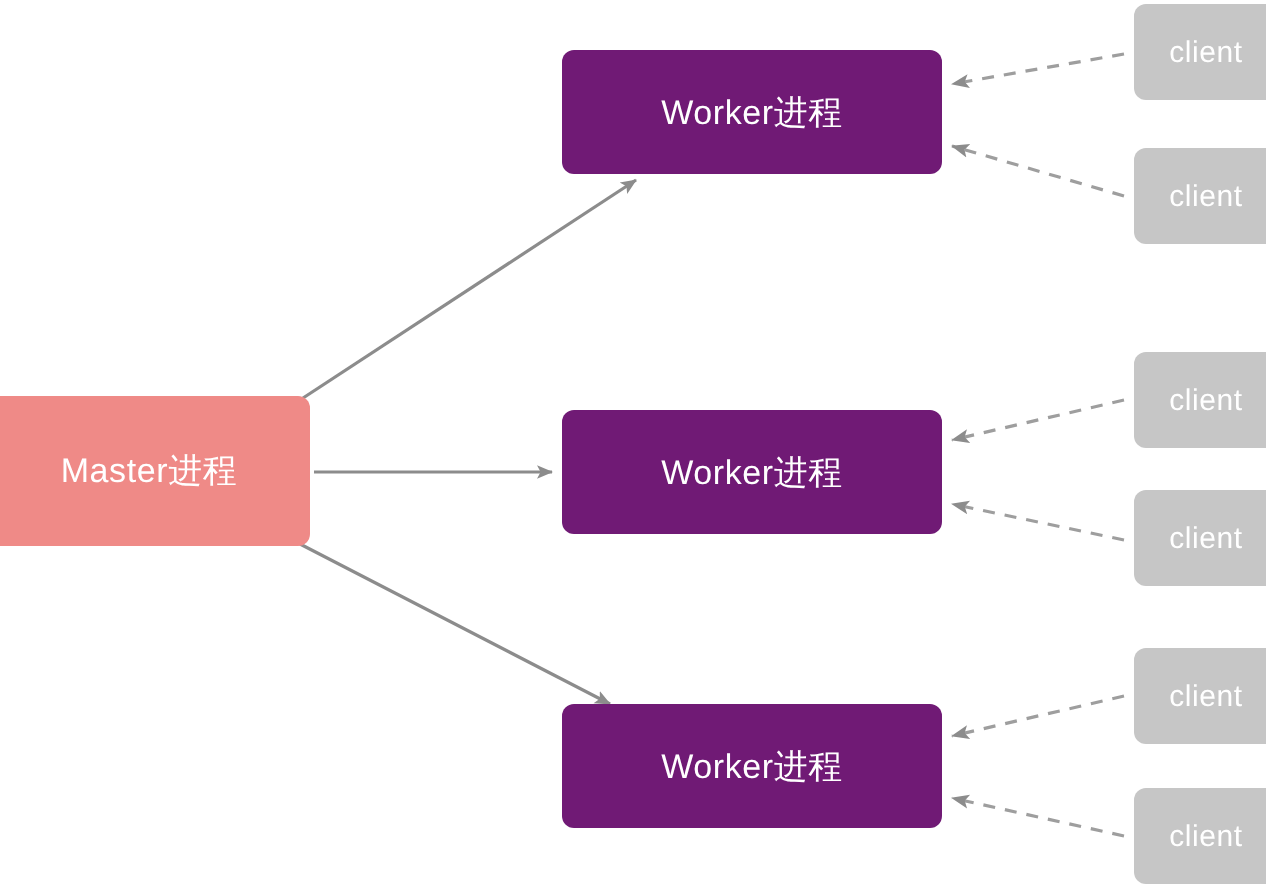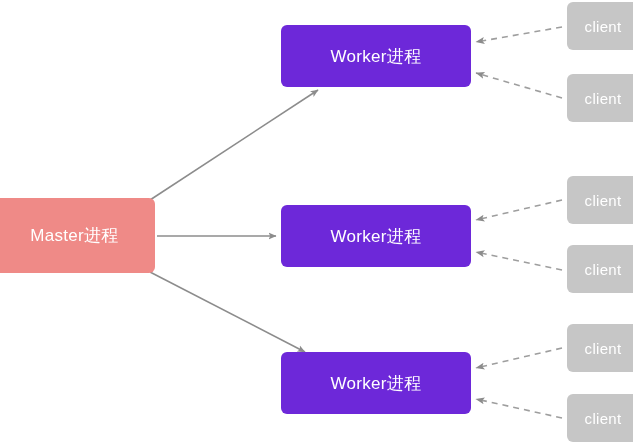--- a/index.html
+++ b/index.html
@@ -24,21 +24,21 @@
     color: #ffffff;
     border-radius: 6px;
     letter-spacing: 0.3px;
     user-select: none;
   }
   .node-master {
     background: #ef8a87;
     font-size: 17px;
   }
   .node-worker {
-    background: #6d28d9;
+    background: #701a75;
     font-size: 17px;
   }
   .node-client {
     background: #c6c6c6;
     font-size: 15px;
   }
   svg.edges {
     position: absolute;
     left: 0;
     top: 0;

